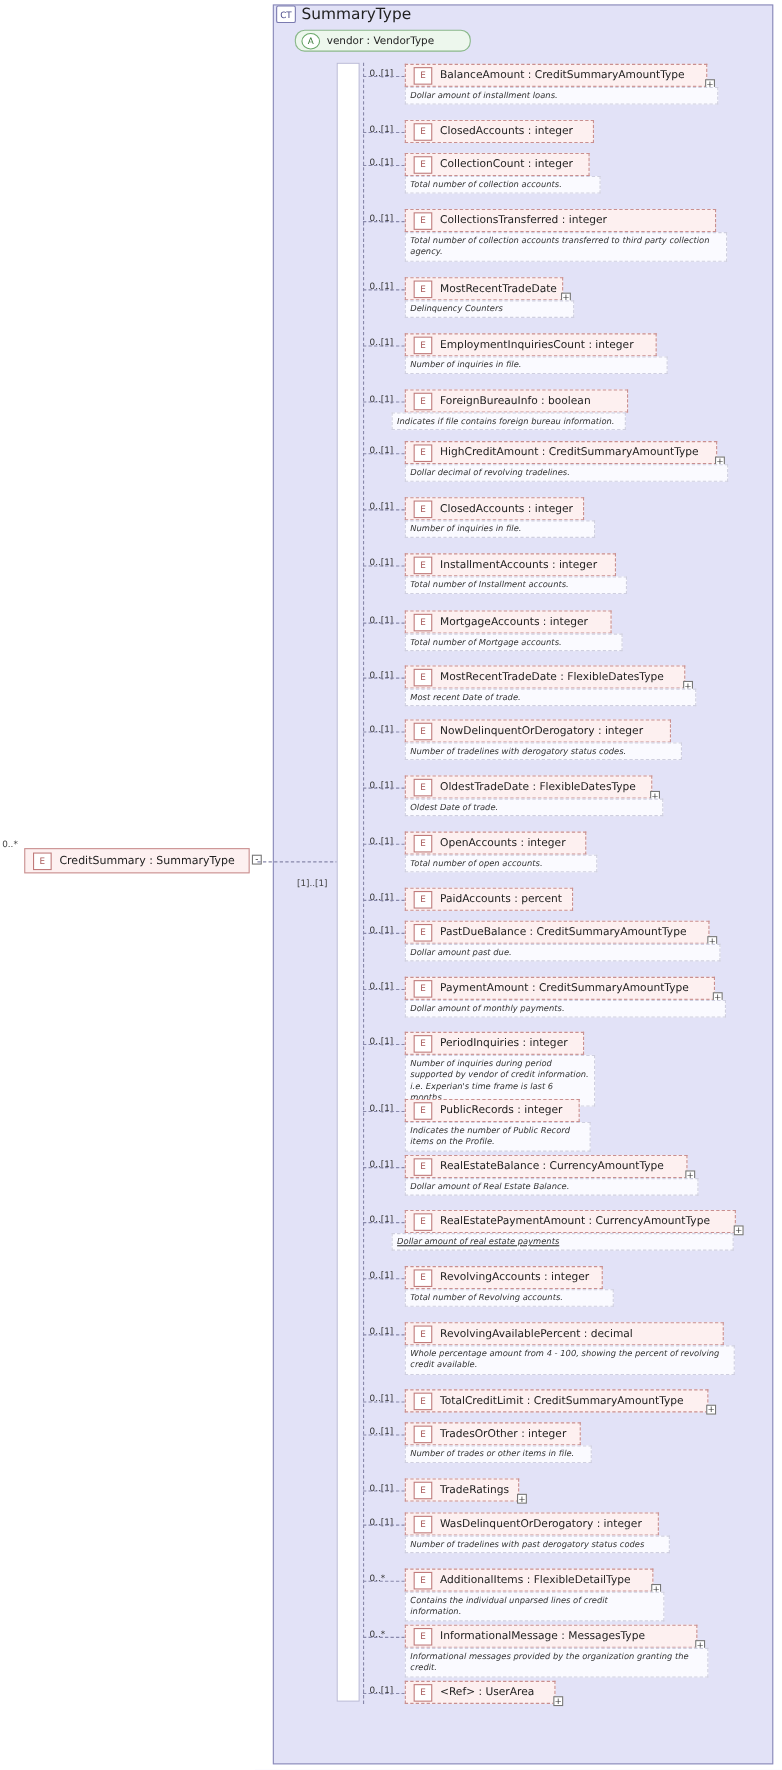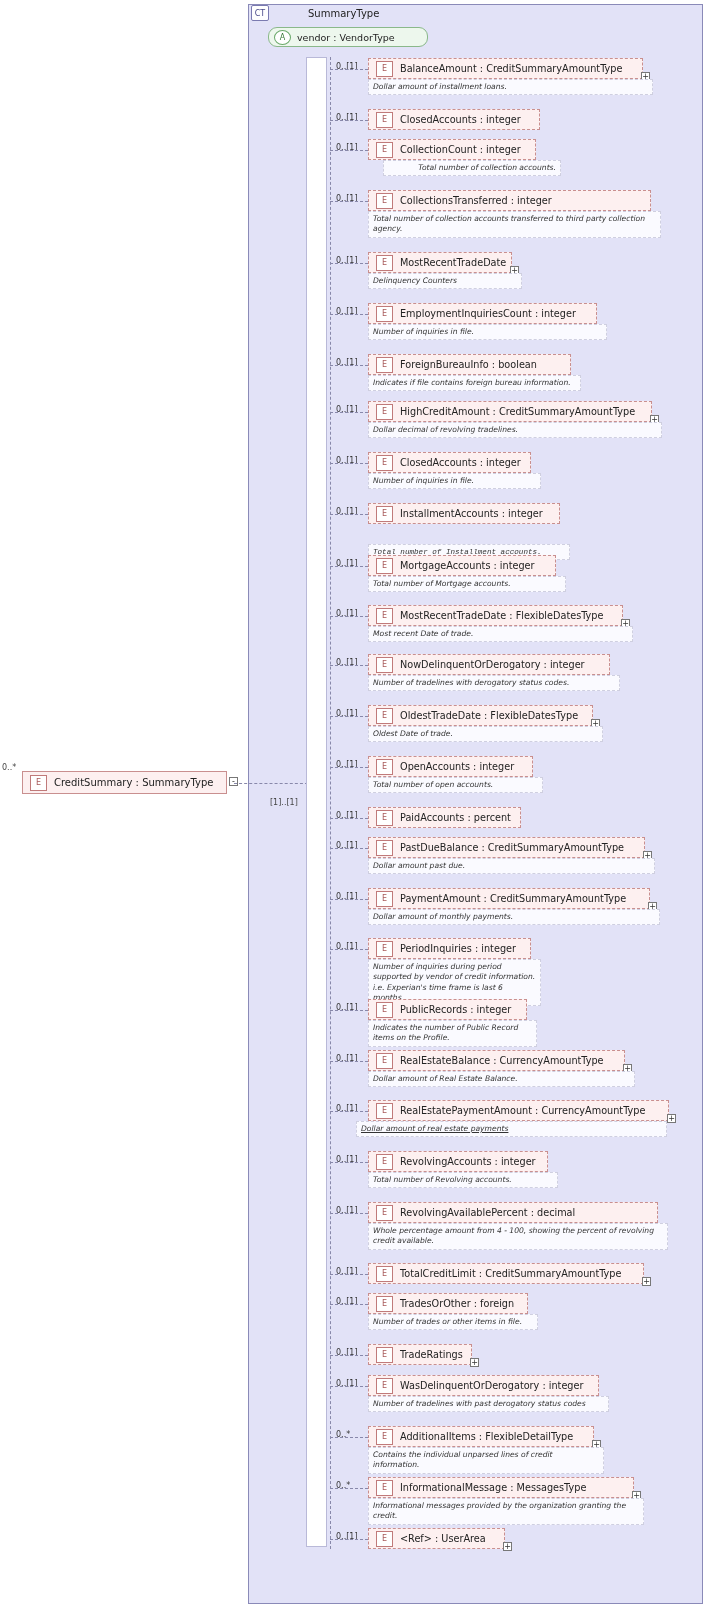--- a/index.html
+++ b/index.html
@@ -23,21 +23,21 @@
   }
   .ct-head{
     position:absolute; left:251px; top:5px;
     height:16px; display:flex; align-items:center; gap:5px;
   }
   .tag{
     display:inline-flex;align-items:center;justify-content:center;
     width:16px;height:14px;border:1px solid #7a7ab0;background:#fff;
     font-size:8px;color:#4a4a8a;border-radius:2px;
   }
-  .ct-title{font-size:10px;color:#222;margin-left:34px;}
+  .ct-title{font-size:14px;color:#222;}
 
   
   .attr-box{
     position:absolute;left:268px;top:27px;
     width:160px;height:20px;
     border:1px solid #8ab88a;background:#edf7ed;border-radius:9px;
     box-sizing:border-box;display:flex;align-items:center;gap:6px;padding-left:5px;
   }
   .attr-tag{
     width:15px;height:13px;border:1px solid #6aa86a;background:#fff;border-radius:50%;
@@ -147,21 +147,21 @@
       <div class="el-box" style="left: 368px; top: 109px; width: 172px;">
         <span class="e-tag">E</span>
         <span class="el-label">ClosedAccounts : integer</span>
       </div>
       <div class="occ" style="left: 336px; top: 143px;">0..[1]</div>
       <div class="conn" style="left: 330px; top: 150px; width: 38px;"></div>
       <div class="el-box" style="left: 368px; top: 139px; width: 168px;">
         <span class="e-tag">E</span>
         <span class="el-label">CollectionCount : integer</span>
       </div>
-      <div class="doc-box" style="left: 383px; top: 160px; width: 178px; min-height: 16px; text-align: right;">Total number of collection accounts.</div>
+      <div class="doc-box" style="left: 368px; top: 160px; width: 178px; min-height: 16px;">Total number of collection accounts.</div>
       <div class="occ" style="left: 336px; top: 194px;">0..[1]</div>
       <div class="conn" style="left: 330px; top: 201px; width: 38px;"></div>
       <div class="el-box" style="left: 368px; top: 190px; width: 283px;">
         <span class="e-tag">E</span>
         <span class="el-label">CollectionsTransferred : integer</span>
       </div>
       <div class="doc-box" style="left: 368px; top: 211px; width: 293px; min-height: 24px;">Total number of collection accounts transferred to third party collection agency.</div>
       <div class="occ" style="left: 336px; top: 256px;">0..[1]</div>
       <div class="conn" style="left: 330px; top: 263px; width: 38px;"></div>
       <div class="el-box" style="left: 368px; top: 252px; width: 144px;">
@@ -176,21 +176,21 @@
         <span class="e-tag">E</span>
         <span class="el-label">EmploymentInquiriesCount : integer</span>
       </div>
       <div class="doc-box" style="left: 368px; top: 324px; width: 239px; min-height: 16px;">Number of inquiries in file.</div>
       <div class="occ" style="left: 336px; top: 358px;">0..[1]</div>
       <div class="conn" style="left: 330px; top: 365px; width: 38px;"></div>
       <div class="el-box" style="left: 368px; top: 354px; width: 203px;">
         <span class="e-tag">E</span>
         <span class="el-label">ForeignBureauInfo : boolean</span>
       </div>
-      <div class="doc-box" style="left: 368px; top: 375px; width: 213px; min-height: 16px;">Indicates if file contains foreign bureau information.</div>
+      <div class="doc-box" style="left: 356px; top: 375px; width: 213px; min-height: 16px;">Indicates if file contains foreign bureau information.</div>
       <div class="occ" style="left: 336px; top: 405px;">0..[1]</div>
       <div class="conn" style="left: 330px; top: 412px; width: 38px;"></div>
       <div class="el-box" style="left: 368px; top: 401px; width: 284px;">
         <span class="e-tag">E</span>
         <span class="el-label">HighCreditAmount : CreditSummaryAmountType</span>
       </div>
       <div class="plus-btn" style="left: 650px; top: 415px;">+</div>
       <div class="doc-box" style="left: 368px; top: 422px; width: 294px; min-height: 16px;">Dollar decimal of revolving tradelines.</div>
       <div class="occ" style="left: 336px; top: 456px;">0..[1]</div>
       <div class="conn" style="left: 330px; top: 463px; width: 38px;"></div>
@@ -198,21 +198,21 @@
         <span class="e-tag">E</span>
         <span class="el-label">ClosedAccounts : integer</span>
       </div>
       <div class="doc-box" style="left: 368px; top: 473px; width: 173px; min-height: 16px;">Number of inquiries in file.</div>
       <div class="occ" style="left: 336px; top: 507px;">0..[1]</div>
       <div class="conn" style="left: 330px; top: 514px; width: 38px;"></div>
       <div class="el-box" style="left: 368px; top: 503px; width: 192px;">
         <span class="e-tag">E</span>
         <span class="el-label">InstallmentAccounts : integer</span>
       </div>
-      <div class="doc-box" style="left: 368px; top: 544px; width: 202px; min-height: 16px; font-family: Liberation Mono, monospace;">Total number of Installment accounts.</div>
+      <div class="doc-box" style="left: 368px; top: 524px; width: 202px; min-height: 16px;">Total number of Installment accounts.</div>
       <div class="occ" style="left: 336px; top: 559px;">0..[1]</div>
       <div class="conn" style="left: 330px; top: 566px; width: 38px;"></div>
       <div class="el-box" style="left: 368px; top: 555px; width: 188px;">
         <span class="e-tag">E</span>
         <span class="el-label">MortgageAccounts : integer</span>
       </div>
       <div class="doc-box" style="left: 368px; top: 576px; width: 198px; min-height: 16px;">Total number of Mortgage accounts.</div>
       <div class="occ" style="left: 336px; top: 609px;">0..[1]</div>
       <div class="conn" style="left: 330px; top: 616px; width: 38px;"></div>
       <div class="el-box" style="left: 368px; top: 605px; width: 255px;">
@@ -313,21 +313,21 @@
       <div class="conn" style="left: 330px; top: 1274px; width: 38px;"></div>
       <div class="el-box" style="left: 368px; top: 1263px; width: 276px;">
         <span class="e-tag">E</span>
         <span class="el-label">TotalCreditLimit : CreditSummaryAmountType</span>
       </div>
       <div class="plus-btn" style="left: 642px; top: 1277px;">+</div>
       <div class="occ" style="left: 336px; top: 1297px;">0..[1]</div>
       <div class="conn" style="left: 330px; top: 1304px; width: 38px;"></div>
       <div class="el-box" style="left: 368px; top: 1293px; width: 160px;">
         <span class="e-tag">E</span>
-        <span class="el-label">TradesOrOther : foreign</span>
+        <span class="el-label">TradesOrOther : integer</span>
       </div>
       <div class="doc-box" style="left: 368px; top: 1314px; width: 170px; min-height: 16px;">Number of trades or other items in file.</div>
       <div class="occ" style="left: 336px; top: 1348px;">0..[1]</div>
       <div class="conn" style="left: 330px; top: 1355px; width: 38px;"></div>
       <div class="el-box" style="left: 368px; top: 1344px; width: 104px;">
         <span class="e-tag">E</span>
         <span class="el-label">TradeRatings</span>
       </div>
       <div class="plus-btn" style="left: 470px; top: 1358px;">+</div>
       <div class="occ" style="left: 336px; top: 1379px;">0..[1]</div>

